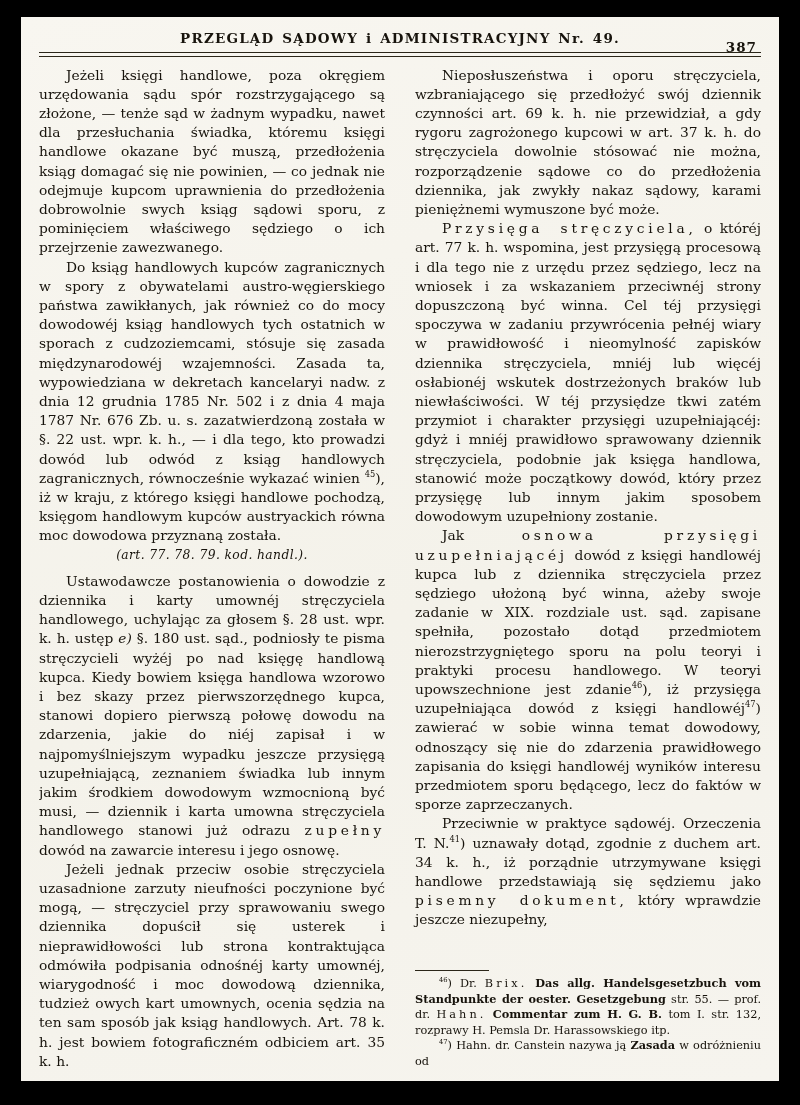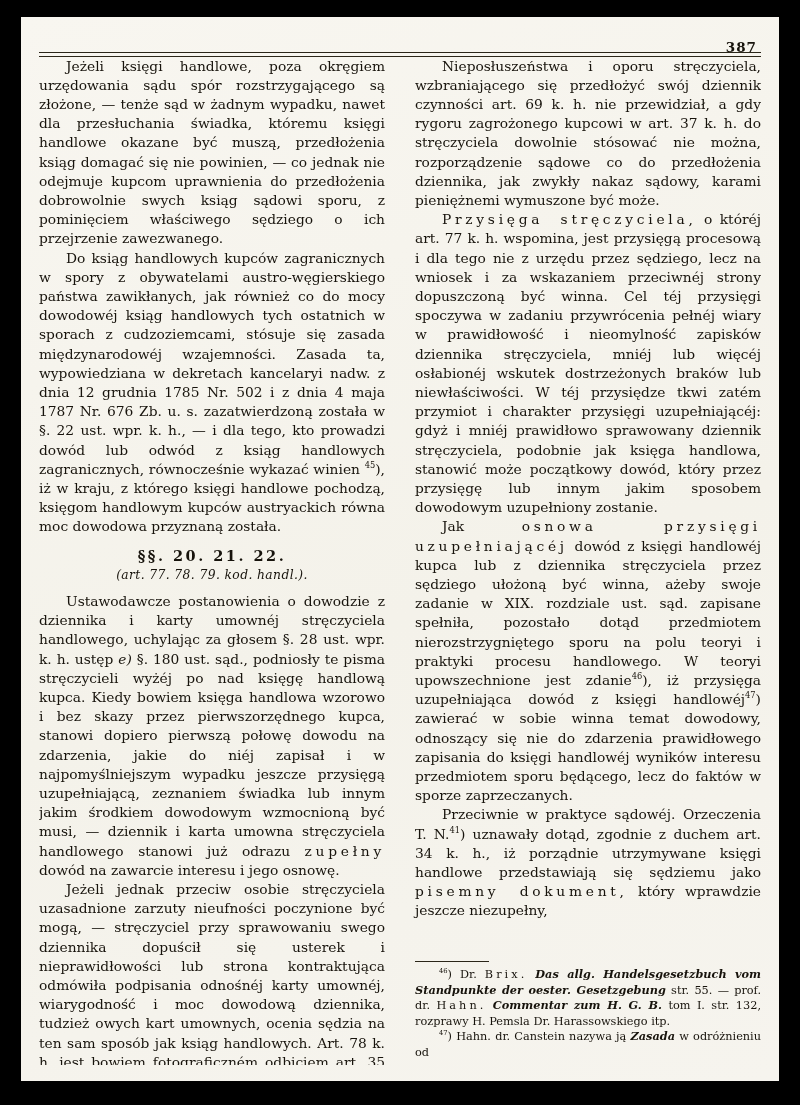--- a/index.html
+++ b/index.html
@@ -19,21 +19,21 @@
   }
   
   .header-row{position:relative;height:19px;}
   .htitle{
     text-align:center;font-size:13.5px;font-weight:bold;
     letter-spacing:1.2px;word-spacing:2px;white-space:nowrap;
   }
   .pagenum{position:absolute;right:4px;top:9px;font-size:13.5px;font-weight:bold;letter-spacing:1px;}
   .double-rule{margin-top:3px;height:2.5px;border-top:1.6px solid #2b2619;border-bottom:1px solid #2b2619;}
   
-  .columns{display:flex;gap:30px;height:1008px;overflow:hidden;}
+  .columns{display:flex;gap:30px;margin-top:9px;height:1008px;overflow:hidden;}
   .col{
     flex:1 1 0;min-width:0;display:flex;flex-direction:column;
     font-size:13.8px;line-height:19.2px;text-align:justify;
   }
   .para{margin:0;}
   .indent{text-indent:27px;}
   .sec-head{
     text-align:center;text-indent:0;font-size:14.5px;font-weight:bold;
     letter-spacing:2.5px;margin:9px 0 1px 0;
   }
@@ -42,40 +42,40 @@
     margin:0 0 7px 0;letter-spacing:0.4px;
   }
   
   .fnblock{margin-top:auto;font-size:11.3px;line-height:15.6px;padding-bottom:4px;}
   .fn-rule{width:74px;border-top:1.2px solid #2b2619;margin:7px 0 5px 0;}
   .footnote{margin:0;text-indent:24px;text-align:justify;}
   
   .sup{font-size:0.6em;vertical-align:super;letter-spacing:0;line-height:0;}
   .sp{letter-spacing:0.27em;word-spacing:0.45em;}
   .i{font-style:italic;}
-  .bi{font-style:italic;font-weight:bold;}
+  .bi{font-weight:bold;}
 </style>
 </head>
 <body>
 
 <div class="sheet">
 
   <header>
     <div class="header-row">
+      <div class="htitle">PRZEGLĄD SĄDOWY i ADMINISTRACYJNY Nr. 49.</div>
       <div class="pagenum">387</div>
     </div>
     <div class="double-rule"></div>
   </header>
 
   <div class="columns">
 
     <div class="col">
       <p class="para indent"><span>Jeżeli księgi handlowe, poza okręgiem urzędowania sądu spór rozstrzygającego są złożone, — tenże sąd w żadnym wypadku, nawet dla przesłuchania świadka, któremu księgi handlowe okazane być muszą, przedłożenia ksiąg domagać się nie powinien, — co jednak nie odejmuje kupcom uprawnienia do przedłożenia dobrowolnie swych ksiąg sądowi sporu, z pominięciem właściwego sędziego o ich przejrzenie zawezwanego.</span></p>
       <p class="para indent"><span>Do ksiąg handlowych kupców zagranicznych w spory z obywatelami austro-węgierskiego państwa zawikłanych, jak również co do mocy dowodowéj ksiąg handlowych tych ostatnich w sporach z cudzoziemcami, stósuje się zasada międzynarodowéj wzajemności. Zasada ta, wypowiedziana w dekretach kancelaryi nadw. z dnia 12 grudnia 1785 Nr. 502 i z dnia 4 maja 1787 Nr. 676 Zb. u. s. zazatwierdzoną została w §. 22 ust. wpr. k. h., — i dla tego, kto prowadzi dowód lub odwód z ksiąg handlowych zagranicznych, równocześnie wykazać winien </span><span class="sup">45</span><span>), iż w kraju, z którego księgi handlowe pochodzą, księgom handlowym kupców austryackich równa moc dowodowa przyznaną została.</span></p>
-      <h3 class="sec-head">§§. 20. 21. 22.</h3>
       <div class="sec-sub">(art. 77. 78. 79. kod. handl.).</div>
       <p class="para indent"><span>Ustawodawcze postanowienia o dowodzie z dziennika i karty umownéj stręczyciela handlowego, uchylając za głosem §. 28 ust. wpr. k. h. ustęp </span><span class="i">e)</span><span> §. 180 ust. sąd., podniosły te pisma stręczycieli wyżéj po nad księgę handlową kupca. Kiedy bowiem księga handlowa wzorowo i bez skazy przez pierwszorzędnego kupca, stanowi dopiero pierwszą połowę dowodu na zdarzenia, jakie do niéj zapisał i w najpomyślniejszym wypadku jeszcze przysięgą uzupełniającą, zeznaniem świadka lub innym jakim środkiem dowodowym wzmocnioną być musi, — dziennik i karta umowna stręczyciela handlowego stanowi już odrazu </span><span class="sp">zupełny</span><span> dowód na zawarcie interesu i jego osnowę.</span></p>
       <p class="para indent"><span>Jeżeli jednak przeciw osobie stręczyciela uzasadnione zarzuty nieufności poczynione być mogą, — stręczyciel przy sprawowaniu swego dziennika dopuścił się usterek i nieprawidłowości lub strona kontraktująca odmówiła podpisania odnośnéj karty umownéj, wiarygodność i moc dowodową dziennika, tudzież owych kart umownych, ocenia sędzia na ten sam sposób jak ksiąg handlowych. Art. 78 k. h. jest bowiem fotograficzném odbiciem art. 35 k. h.</span></p>
 
     </div>
 
     <div class="col">
       <p class="para indent"><span>Nieposłuszeństwa i oporu stręczyciela, wzbraniającego się przedłożyć swój dziennik czynności art. 69 k. h. nie przewidział, a gdy rygoru zagrożonego kupcowi w art. 37 k. h. do stręczyciela dowolnie stósować nie można, rozporządzenie sądowe co do przedłożenia dziennika, jak zwykły nakaz sądowy, karami pieniężnemi wymuszone być może.</span></p>
       <p class="para indent"><span class="sp">Przysięga stręczyciela,</span><span> o któréj art. 77 k. h. wspomina, jest przysięgą procesową i dla tego nie z urzędu przez sędziego, lecz na wniosek i za wskazaniem przeciwnéj strony dopuszczoną być winna. Cel téj przysięgi spoczywa w zadaniu przywrócenia pełnéj wiary w prawidłowość i nieomylność zapisków dziennika stręczyciela, mniéj lub więcéj osłabionéj wskutek dostrzeżonych braków lub niewłaściwości. W téj przysiędze tkwi zatém przymiot i charakter przysięgi uzupełniającéj: gdyż i mniéj prawidłowo sprawowany dziennik stręczyciela, podobnie jak księga handlowa, stanowić może początkowy dowód, który przez przysięgę lub innym jakim sposobem dowodowym uzupełniony zostanie.</span></p>
       <p class="para indent"><span>Jak </span><span class="sp">osnowa przysięgi uzupełniającéj</span><span> dowód z księgi handlowéj kupca lub z dziennika stręczyciela przez sędziego ułożoną być winna, ażeby swoje zadanie w XIX. rozdziale ust. sąd. zapisane spełniła, pozostało dotąd przedmiotem nierozstrzygniętego sporu na polu teoryi i praktyki procesu handlowego. W teoryi upowszechnione jest zdanie</span><span class="sup">46</span><span>), iż przysięga uzupełniająca dowód z księgi handlowéj</span><span class="sup">47</span><span>) zawierać w sobie winna temat dowodowy, odnoszący się nie do zdarzenia prawidłowego zapisania do księgi handlowéj wyników interesu przedmiotem sporu będącego, lecz do faktów w sporze zaprzeczanych.</span></p>

